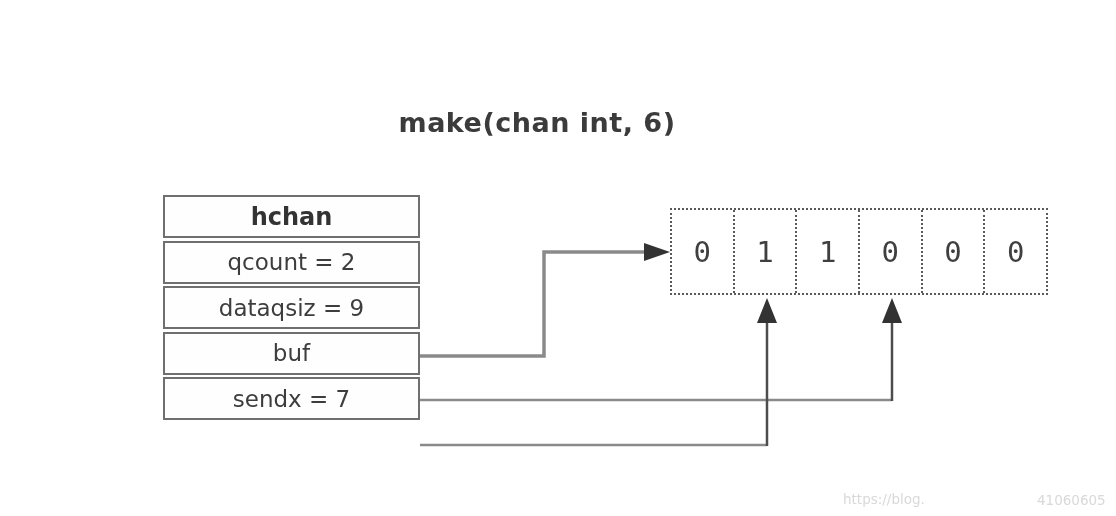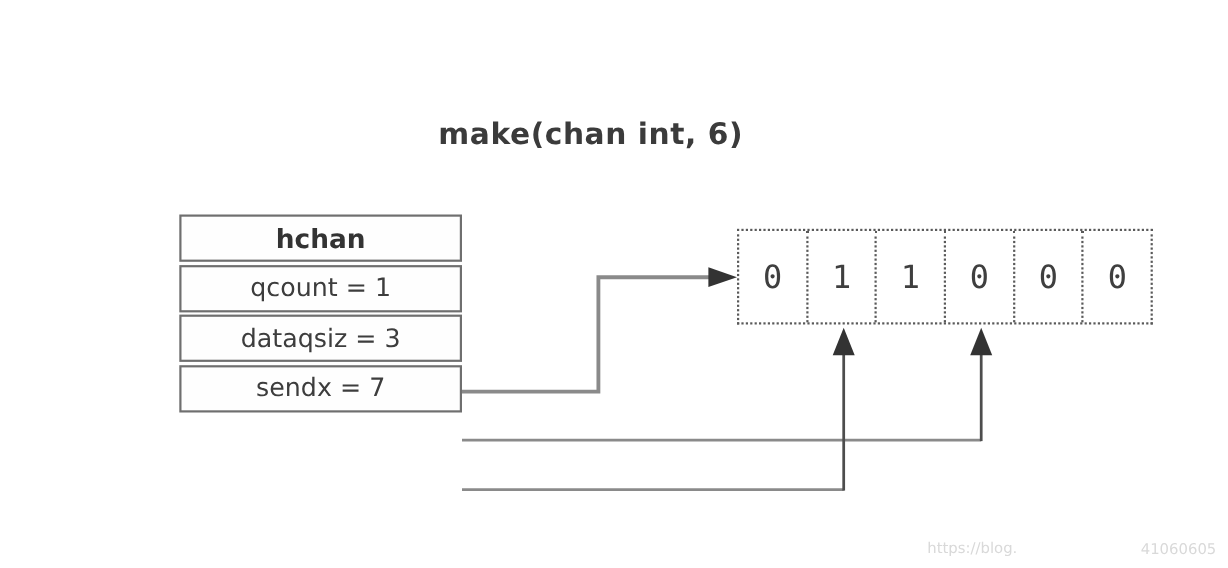--- a/index.html
+++ b/index.html
@@ -104,22 +104,23 @@
 </style>
 </head>
 <body>
 
 <div class="canvas">
 
   <div class="title">make(chan int, 6)</div>
 
   <div class="hchan-table">
     <div class="hchan-row header">hchan</div>
-    <div class="hchan-row">qcount = 1</div>
-    <div class="hchan-row">dataqsiz = 3</div>
+    <div class="hchan-row">qcount = 2</div>
+    <div class="hchan-row">dataqsiz = 9</div>
+    <div class="hchan-row">buf</div>
     <div class="hchan-row">sendx = 7</div>
   </div>
 
   <div class="buffer-array">
     <div class="buffer-cell">0</div>
     <div class="buffer-cell">1</div>
     <div class="buffer-cell">1</div>
     <div class="buffer-cell">0</div>
     <div class="buffer-cell">0</div>
     <div class="buffer-cell">0</div>

